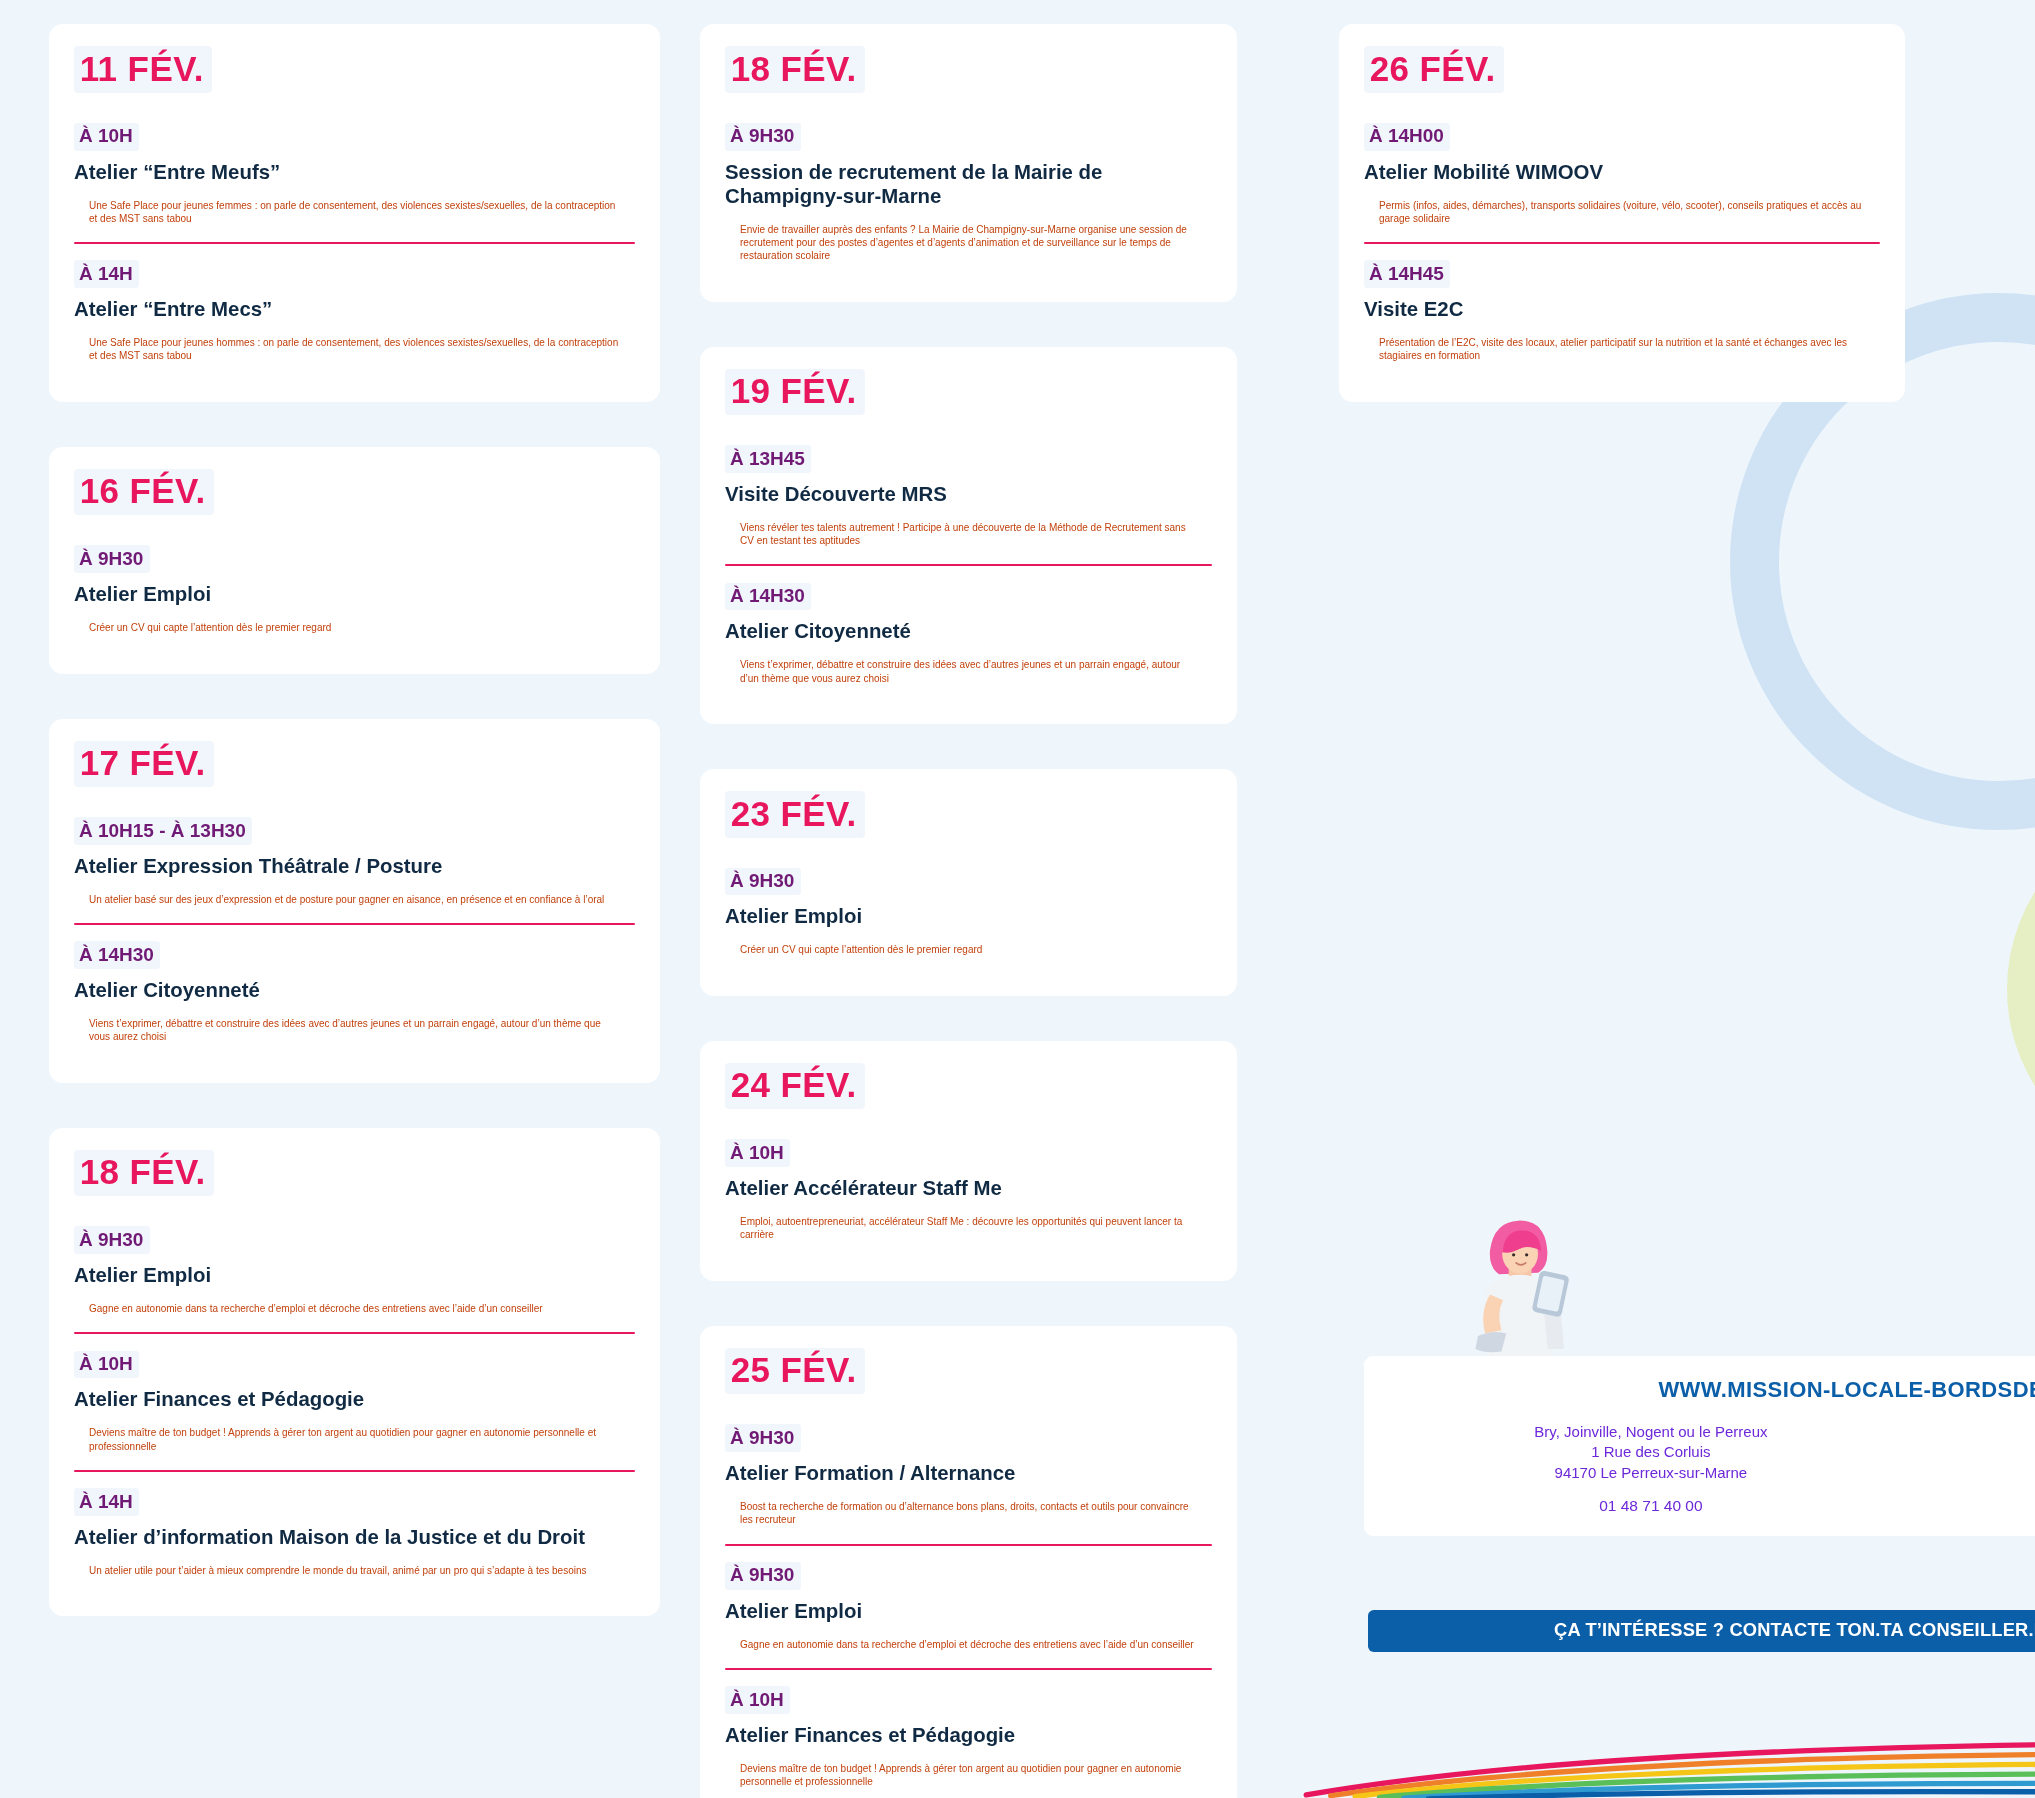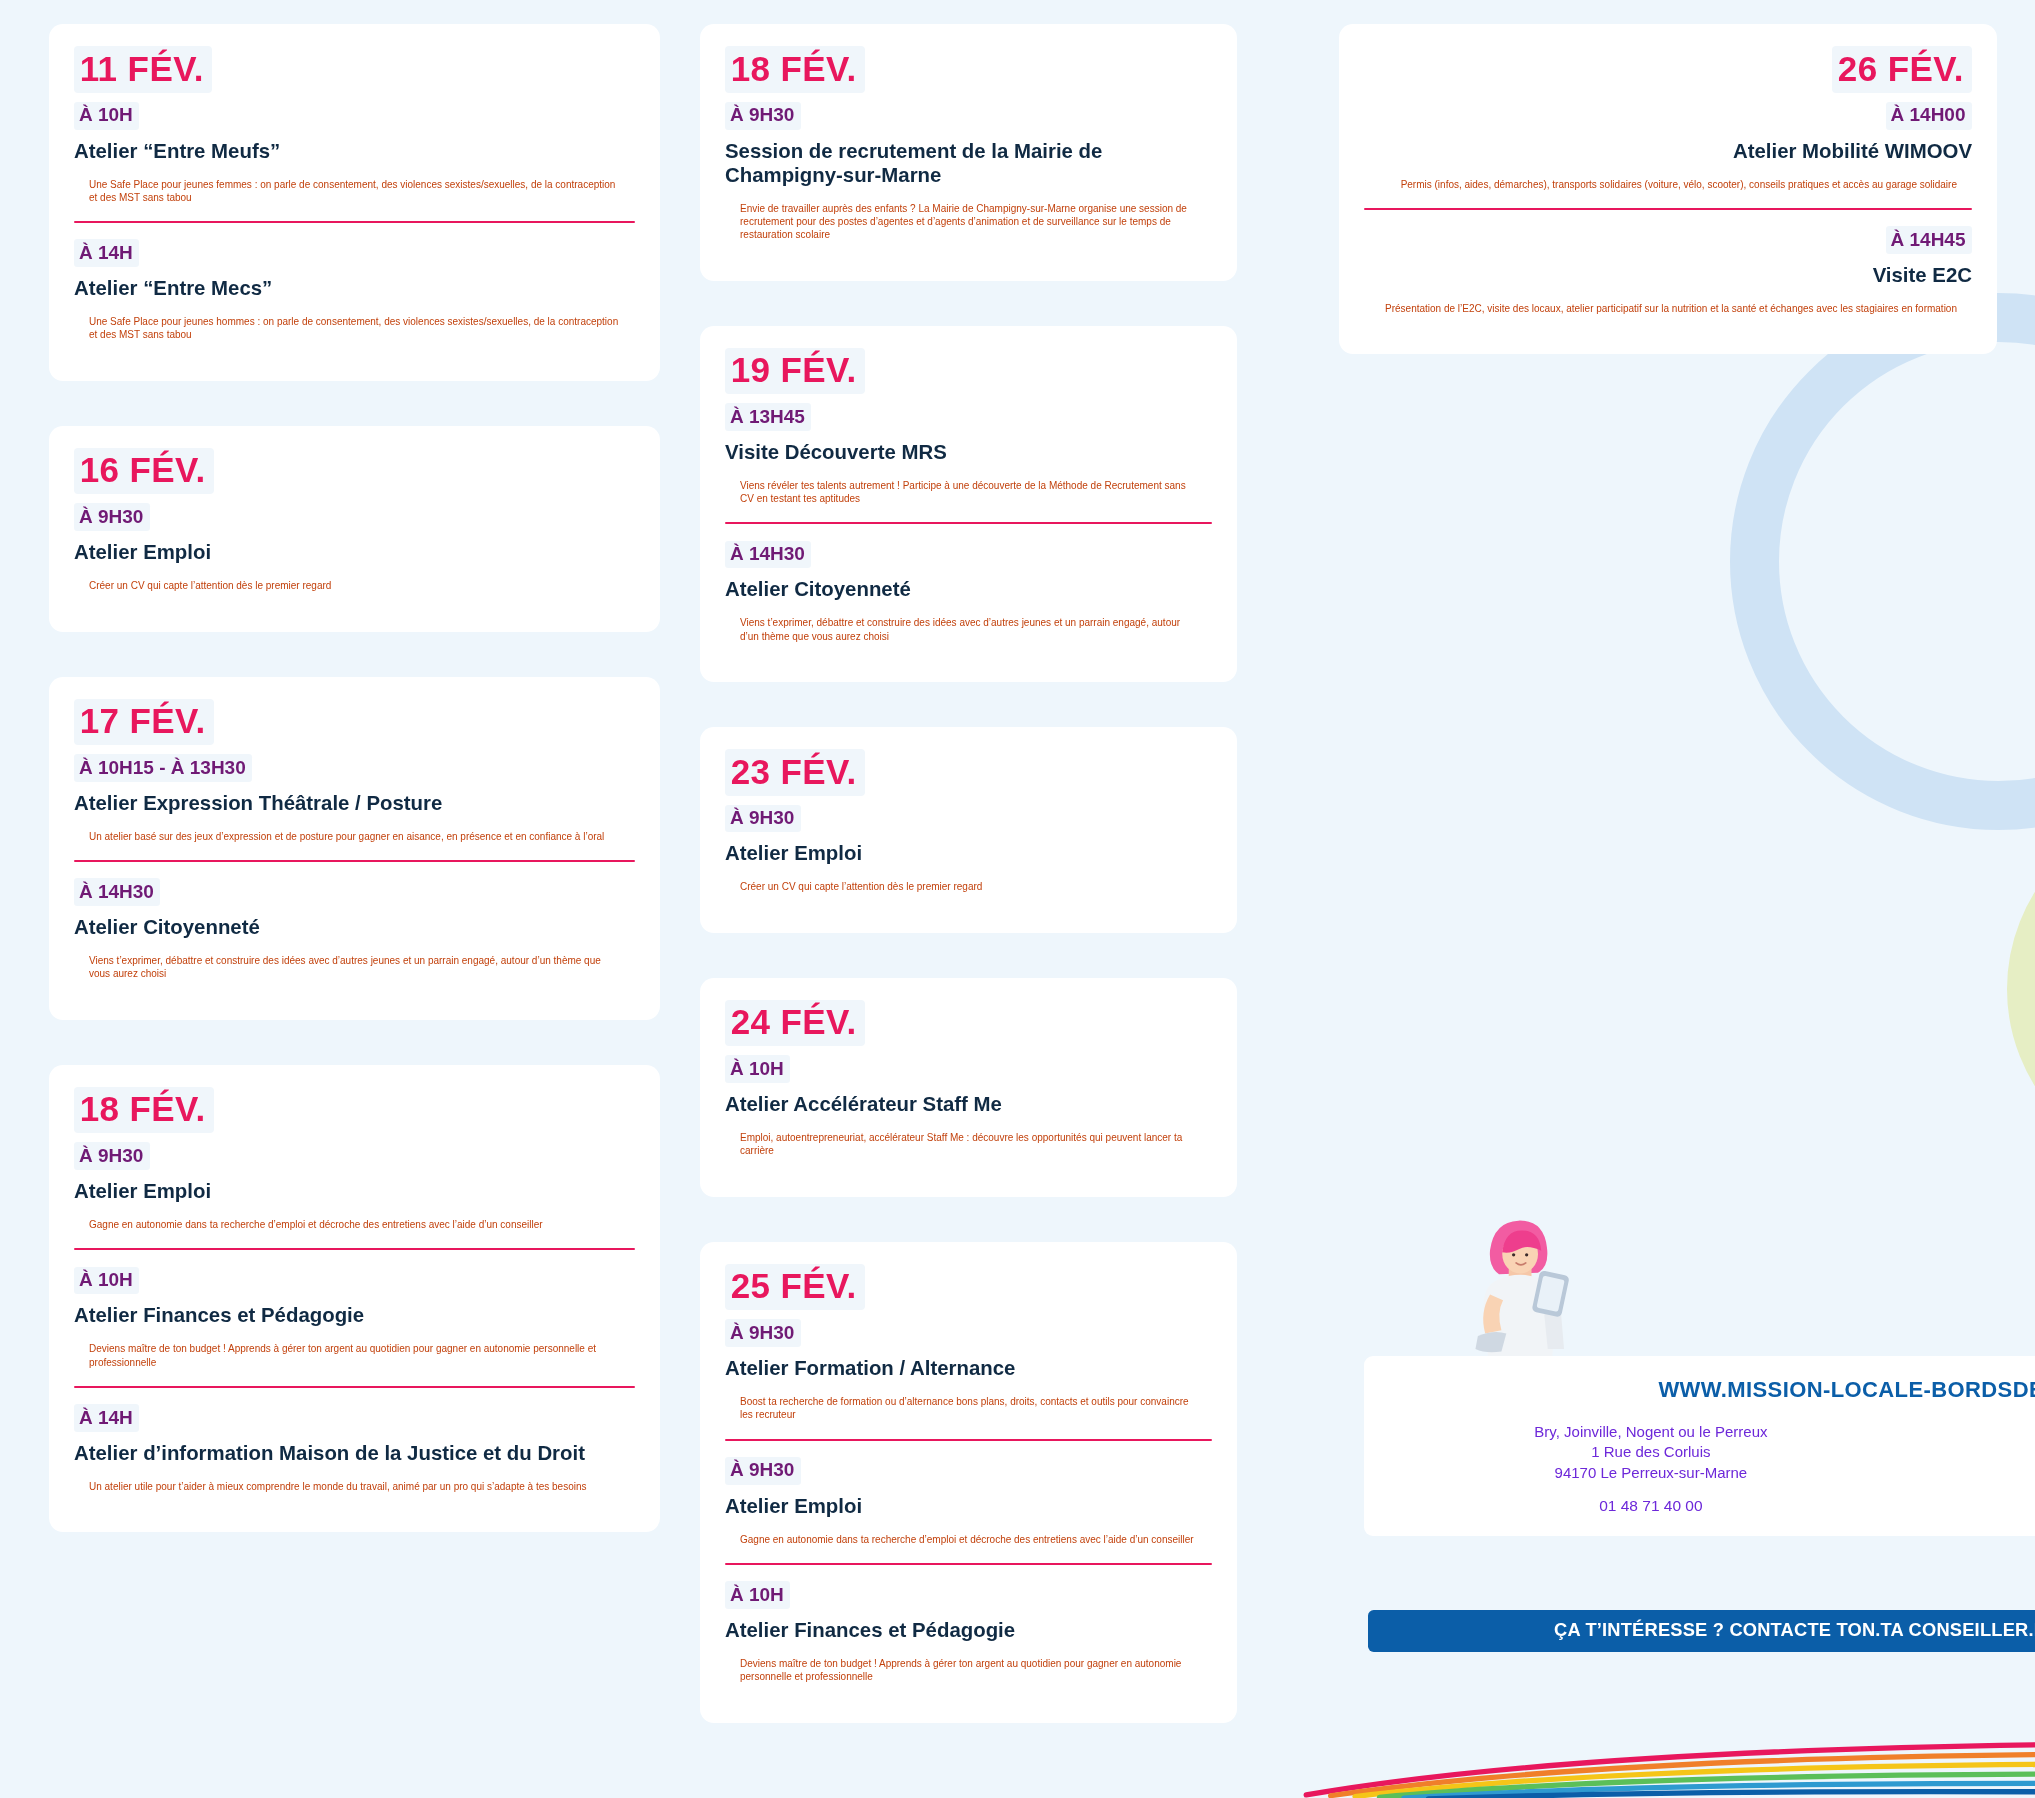--- a/index.html
+++ b/index.html
@@ -27,39 +27,39 @@
   .deco-greenring {
     width: 366px; height: 366px;
     right: 171px; top: 806px;
     border: 45px solid #e6eec4;
   }
 
   
   .col { position: absolute; top: 24.4px; }
   .col1 { left: 49px; width: 611px; }
   .col2 { left: 700px; width: 537px; }
-  .col3 { left: 1339px; width: 658px; text-align: right; }
+  .col3 { left: 1339px; width: 566px; }
 
   .card {
     background: #ffffff;
     border-radius: 14px;
     padding: 22px 25px 24.4px 25px;
     margin-bottom: 45px;
   }
 
   .date {
     display: inline-block;
     color: #e8175d;
     font-size: 35px;
     font-weight: 700;
     letter-spacing: 0.4px;
     background: #f0f6fb;
     padding: 2.4px 8.1px 4.1px 5.7px;
     border-radius: 4.1px;
-    margin-bottom: 9px;
+    margin-bottom: 30px;
   }
 
   .hour {
     display: inline-block;
     color: #701a75;
     font-size: 19px;
     font-weight: 700;
     background: #f0f6fb;
     padding: 2.4px 6.5px 3.3px 4.9px;
     border-radius: 3.3px;

